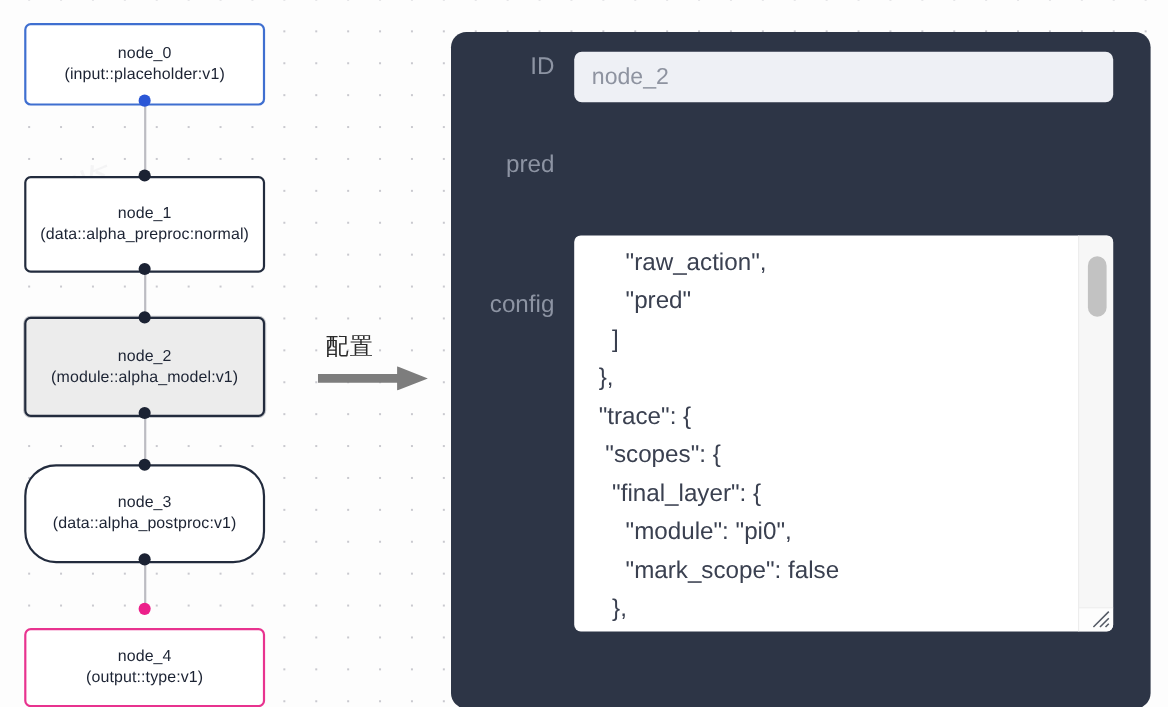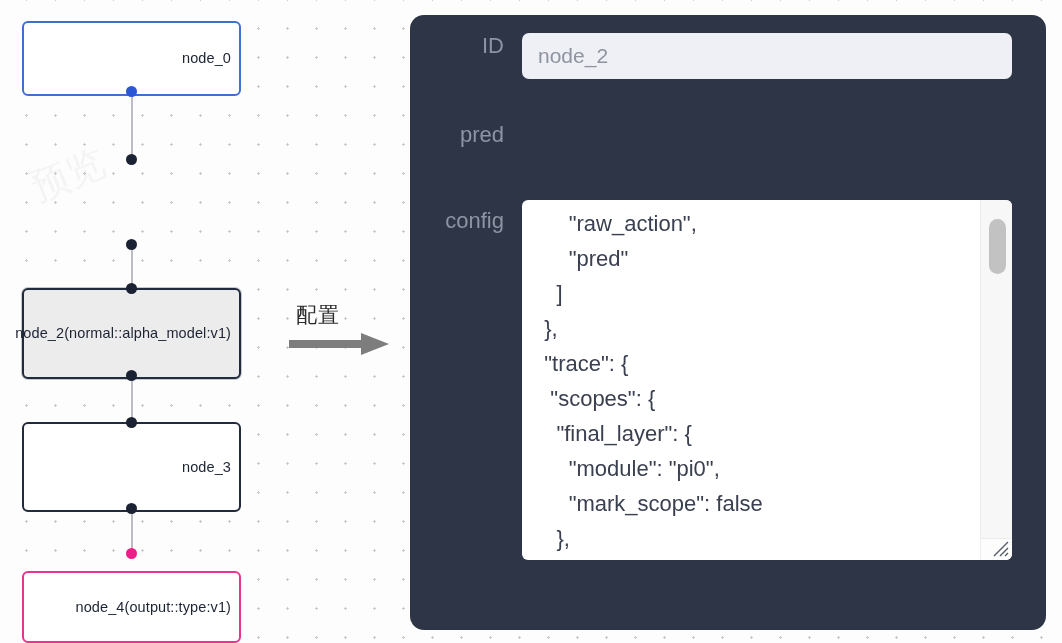--- a/index.html
+++ b/index.html
@@ -39,23 +39,23 @@
   }
 
   .node {
     position: absolute;
     left: 22px;
     width: 219px;
     background: #ffffff;
     border: 2px solid #222b3d;
     border-radius: 6px;
     display: flex;
-    flex-direction: row;
+    flex-direction: column;
     align-items: center;
-    justify-content: flex-end;
+    justify-content: center;
     text-align: center;
     color: #1c2333;
     font-size: 14.5px;
     line-height: 19px;
     letter-spacing: .1px;
     padding: 4px 8px;
   }
   .node .nd-title { display: block; }
   .node .nd-type  { display: block; }
 
@@ -64,21 +64,21 @@
   .node.selected {
     background: #ececec;
     border-color: #222b3d;
     border-width: 2.5px;
     box-shadow: 0 0 0 1px rgba(34,43,61,.25);
   }
 
   #node0 { top: 21px;  height: 75px; }
   #node1 { top: 160px; height: 88px; }
   #node2 { top: 288px; height: 91px; }
-  #node3 { top: 422px; height: 90px; }
+  #node3 { top: 422px; height: 90px; border-radius: 29px; }
   #node4 { top: 553px; height: 72px; }
 
   
   .edge {
     position: absolute;
     left: 131px;
     width: 2px;
     background: #bcbcc2;
   }
   #edge0 { top: 92px;  height: 72px; }
@@ -116,21 +116,21 @@
   }
   .flow-arrow {
     position: absolute;
     left: 289px; top: 333px;
     width: 100px; height: 22px;
   }
 
   
   .config-panel {
     position: absolute;
-    left: 410px; top: 15px;
+    left: 410px; top: 29px;
     width: 636px; height: 615px;
     background: #2d3546;
     border-radius: 14px;
     overflow: hidden;
   }
 
   .field-row {
     position: absolute;
     display: flex;
     align-items: flex-start;
@@ -158,21 +158,21 @@
     outline: none;
   }
 
   #row-id   { left: 12px; top: 18px;  }
   #row-id .field-input   { width: 490px; height: 46px; line-height: 46px; }
 
   #row-type { left: 12px; top: 107px; }
   #row-type .field-input { width: 490px; height: 46px; line-height: 46px; }
 
   #row-config { left: 12px; top: 185px; }
-  #row-config .field-label { padding-top: 8px; }
+  #row-config .field-label { padding-top: 8px; margin-top: 42px; }
 
   .config-box {
     position: relative;
     width: 490px; height: 360px;
     background: #ffffff;
     border-radius: 6px;
     overflow: hidden;
   }
 
   .config-text {
@@ -260,30 +260,36 @@
 
   <div class="graph-pane">
 
     <div class="edge" id="edge0"></div>
     <div class="edge" id="edge1"></div>
     <div class="edge" id="edge2"></div>
     <div class="edge" id="edge3"></div>
 
     <div class="node blue" id="node0">
       <span class="nd-title">node_0</span>
-    </div>
-
+      <span class="nd-type">(input::placeholder:v1)</span>
+    </div>
+
+    <div class="node" id="node1">
+      <span class="nd-title">node_1</span>
+      <span class="nd-type">(data::alpha_preproc:normal)</span>
+    </div>
 
     <div class="node selected" id="node2">
       <span class="nd-title">node_2</span>
-      <span class="nd-type">(normal::alpha_model:v1)</span>
+      <span class="nd-type">(module::alpha_model:v1)</span>
     </div>
 
     <div class="node" id="node3">
       <span class="nd-title">node_3</span>
+      <span class="nd-type">(data::alpha_postproc:v1)</span>
     </div>
 
     <div class="node pink" id="node4">
       <span class="nd-title">node_4</span>
       <span class="nd-type">(output::type:v1)</span>
     </div>
 
     <div class="handle blue" id="h0"></div>
     <div class="handle" id="h1"></div>
     <div class="handle" id="h2"></div>

